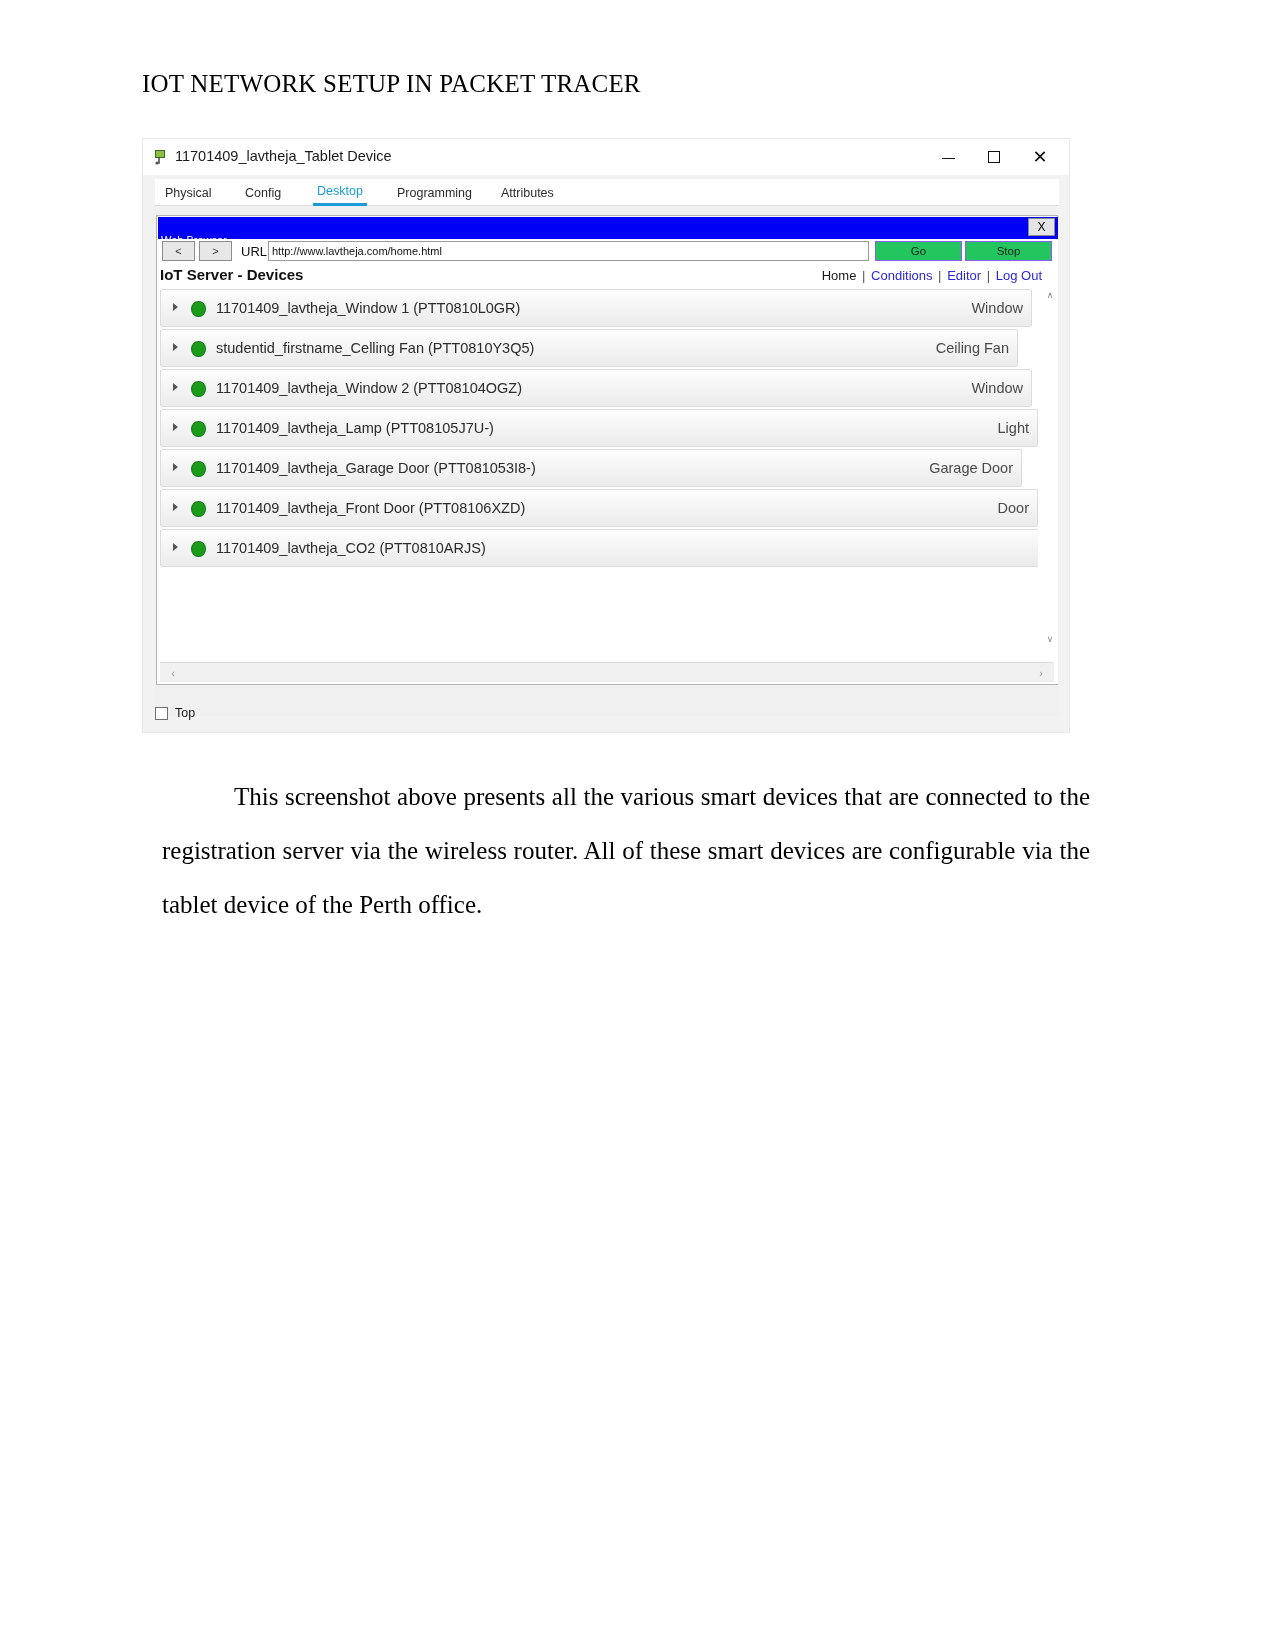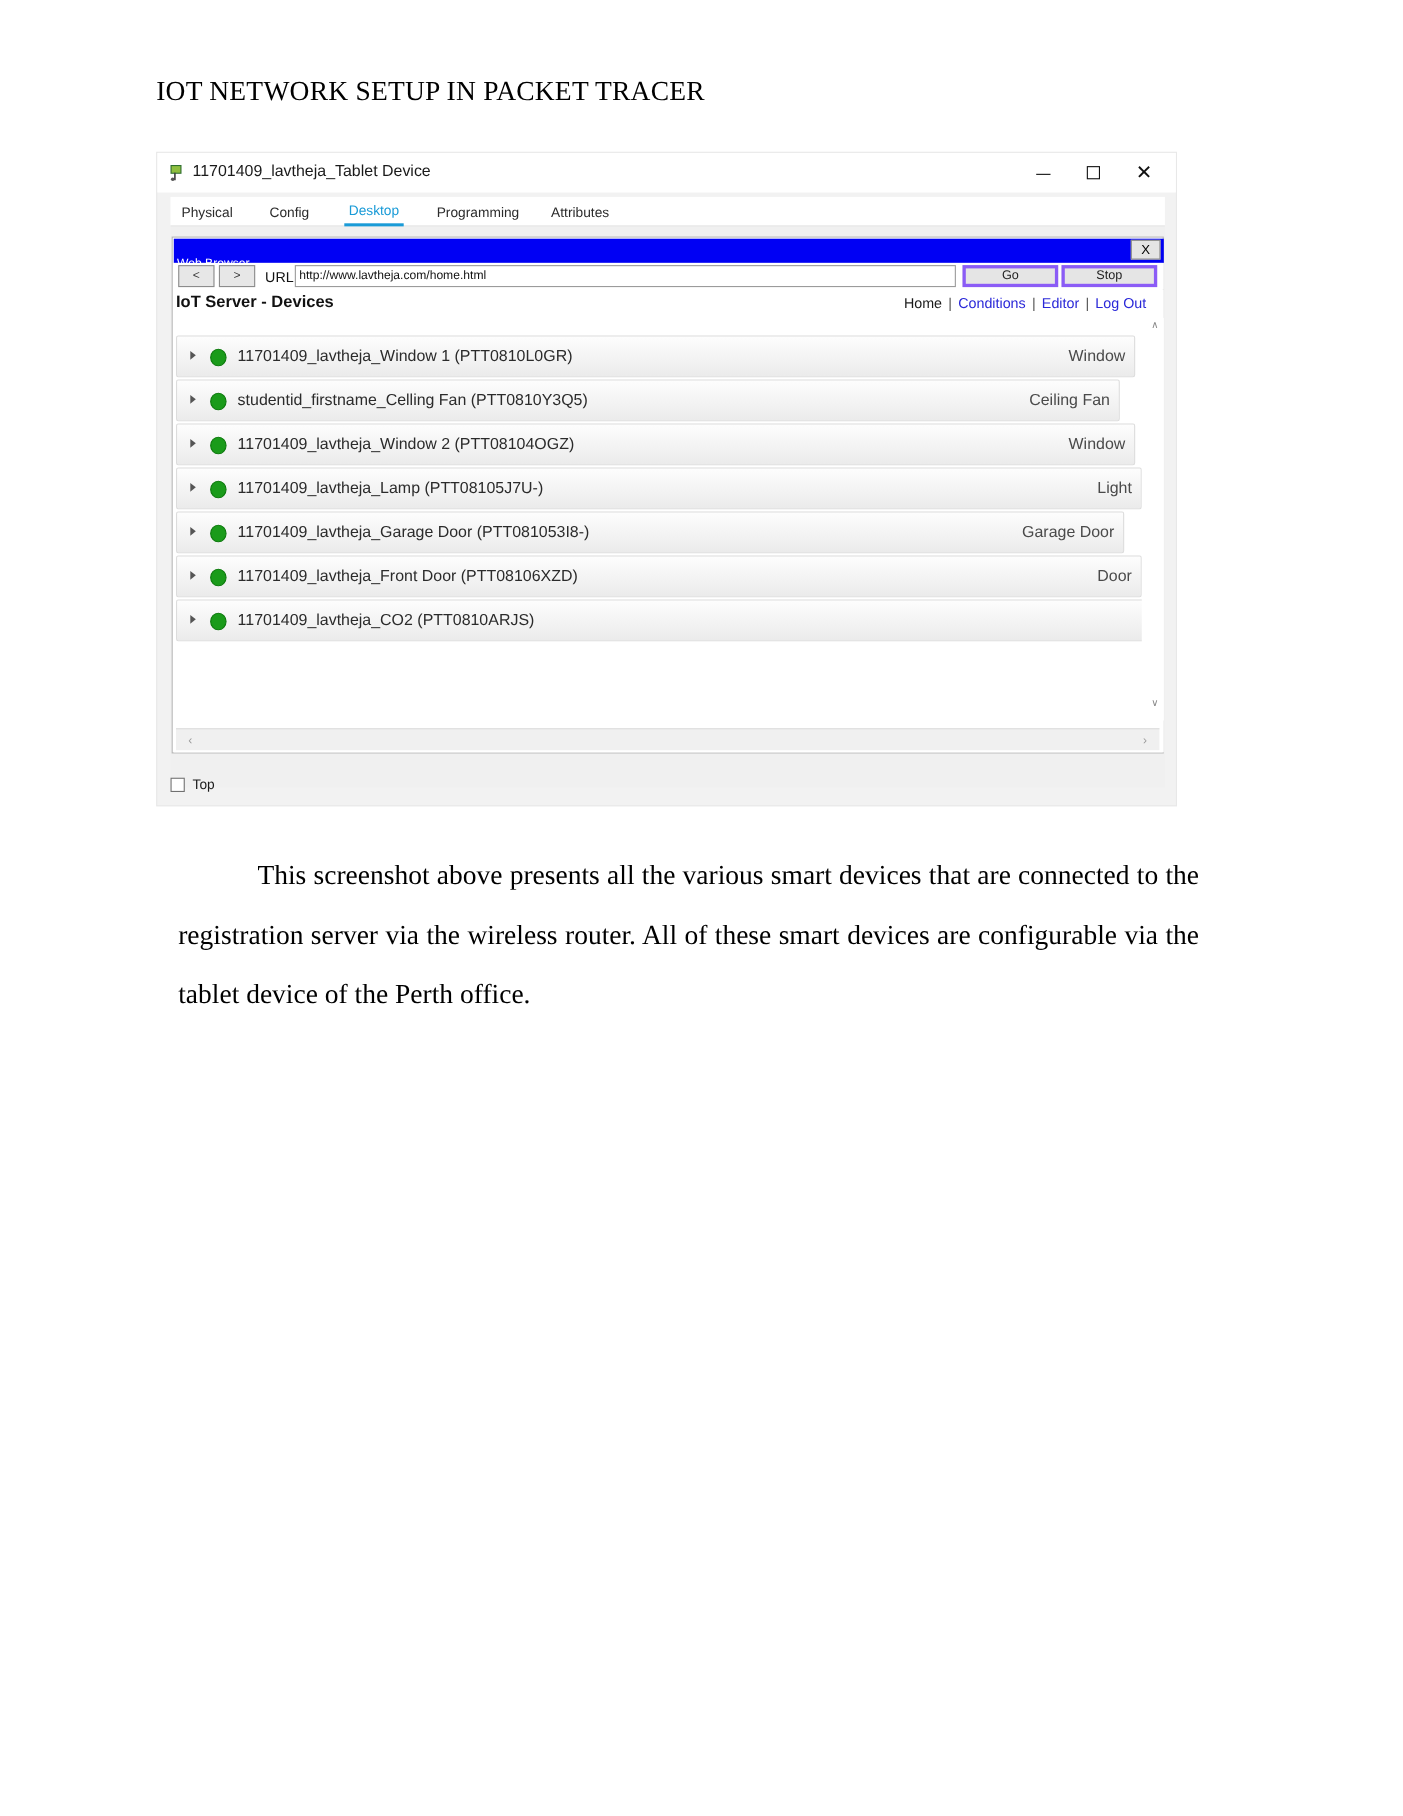--- a/index.html
+++ b/index.html
@@ -200,22 +200,22 @@
     padding: 0 3px;
     display: flex;
     align-items: center;
     overflow: hidden;
     white-space: nowrap;
   }
   .actbtn {
     position: absolute;
     top: 2px;
     width: 87px; height: 20px;
-    background: #e5e5e5;
-    border: 3px solid #8b5cf6;
+    background: #22c55e;
+    border: 1px solid #8b5cf6;
     font-family: "Liberation Sans", sans-serif;
     font-size: 11.5px;
     color: #222;
     display: flex;
     align-items: center;
     justify-content: center;
   }
   #btn-go { left: 717px; }
   #btn-stop { left: 807px; }
 
@@ -447,21 +447,21 @@
           <span class="sep">|</span>
           <a href="#">Conditions</a>
           <span class="sep">|</span>
           <a href="#">Editor</a>
           <span class="sep">|</span>
           <a href="#">Log Out</a>
         </div>
       </div>
 
       <div class="devlist" id="devlist">
-          <div class="devrow" style="width: 872px; margin-top: 16px;">
+          <div class="devrow" style="width: 872px;">
             <div class="dev-caret"></div>
             <div class="dev-led" style="background: rgb(26, 155, 26);"></div>
             <div class="dev-name">11701409_lavtheja_Window 1 (PTT0810L0GR)</div>
             <div class="dev-type">Window</div>
           </div>
           <div class="devrow" style="width: 858px;">
             <div class="dev-caret"></div>
             <div class="dev-led" style="background: rgb(26, 155, 26);"></div>
             <div class="dev-name">studentid_firstname_Celling Fan (PTT0810Y3Q5)</div>
             <div class="dev-type">Ceiling Fan</div>

